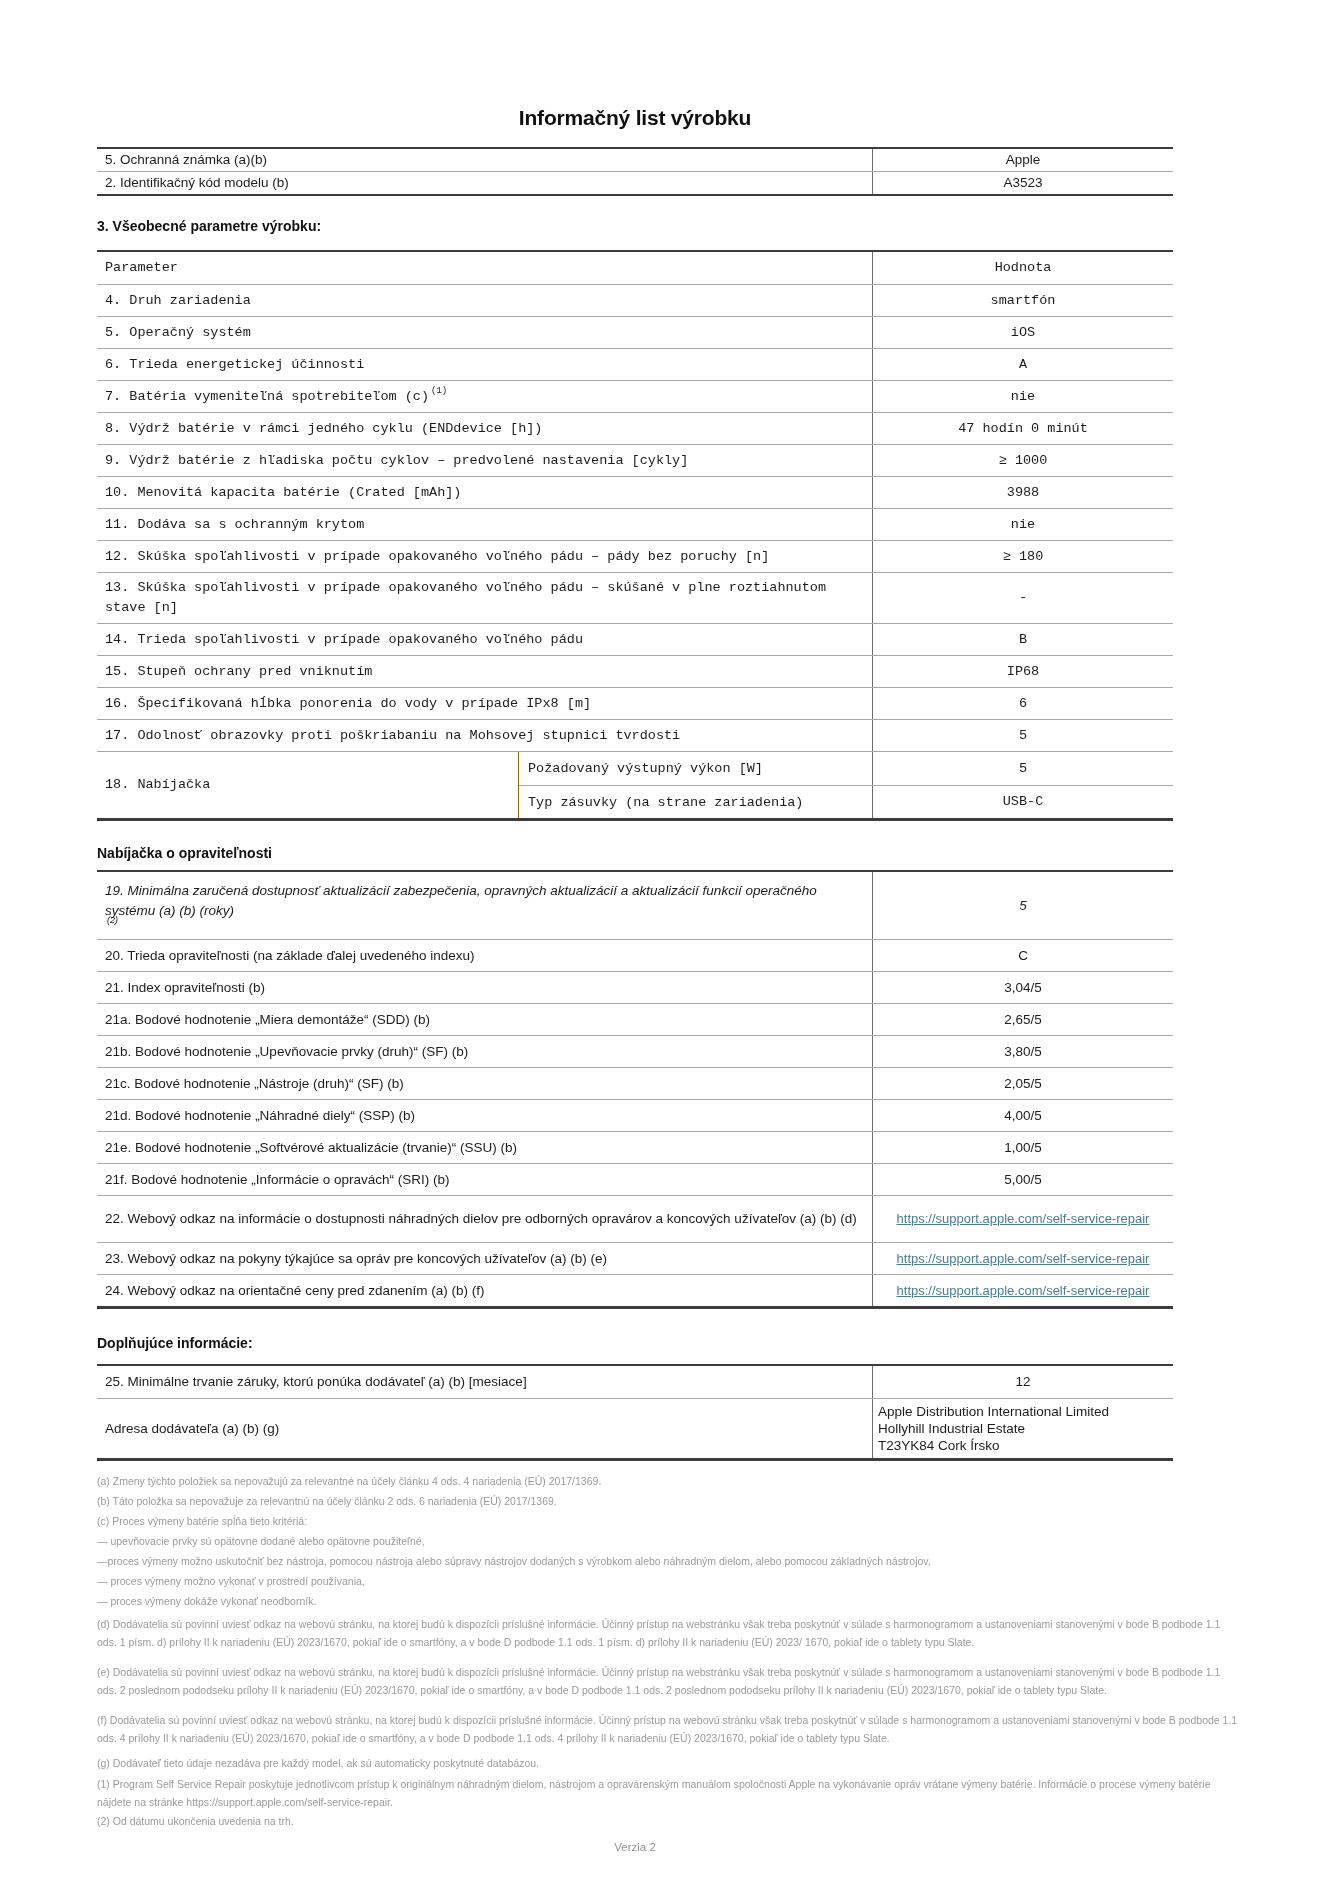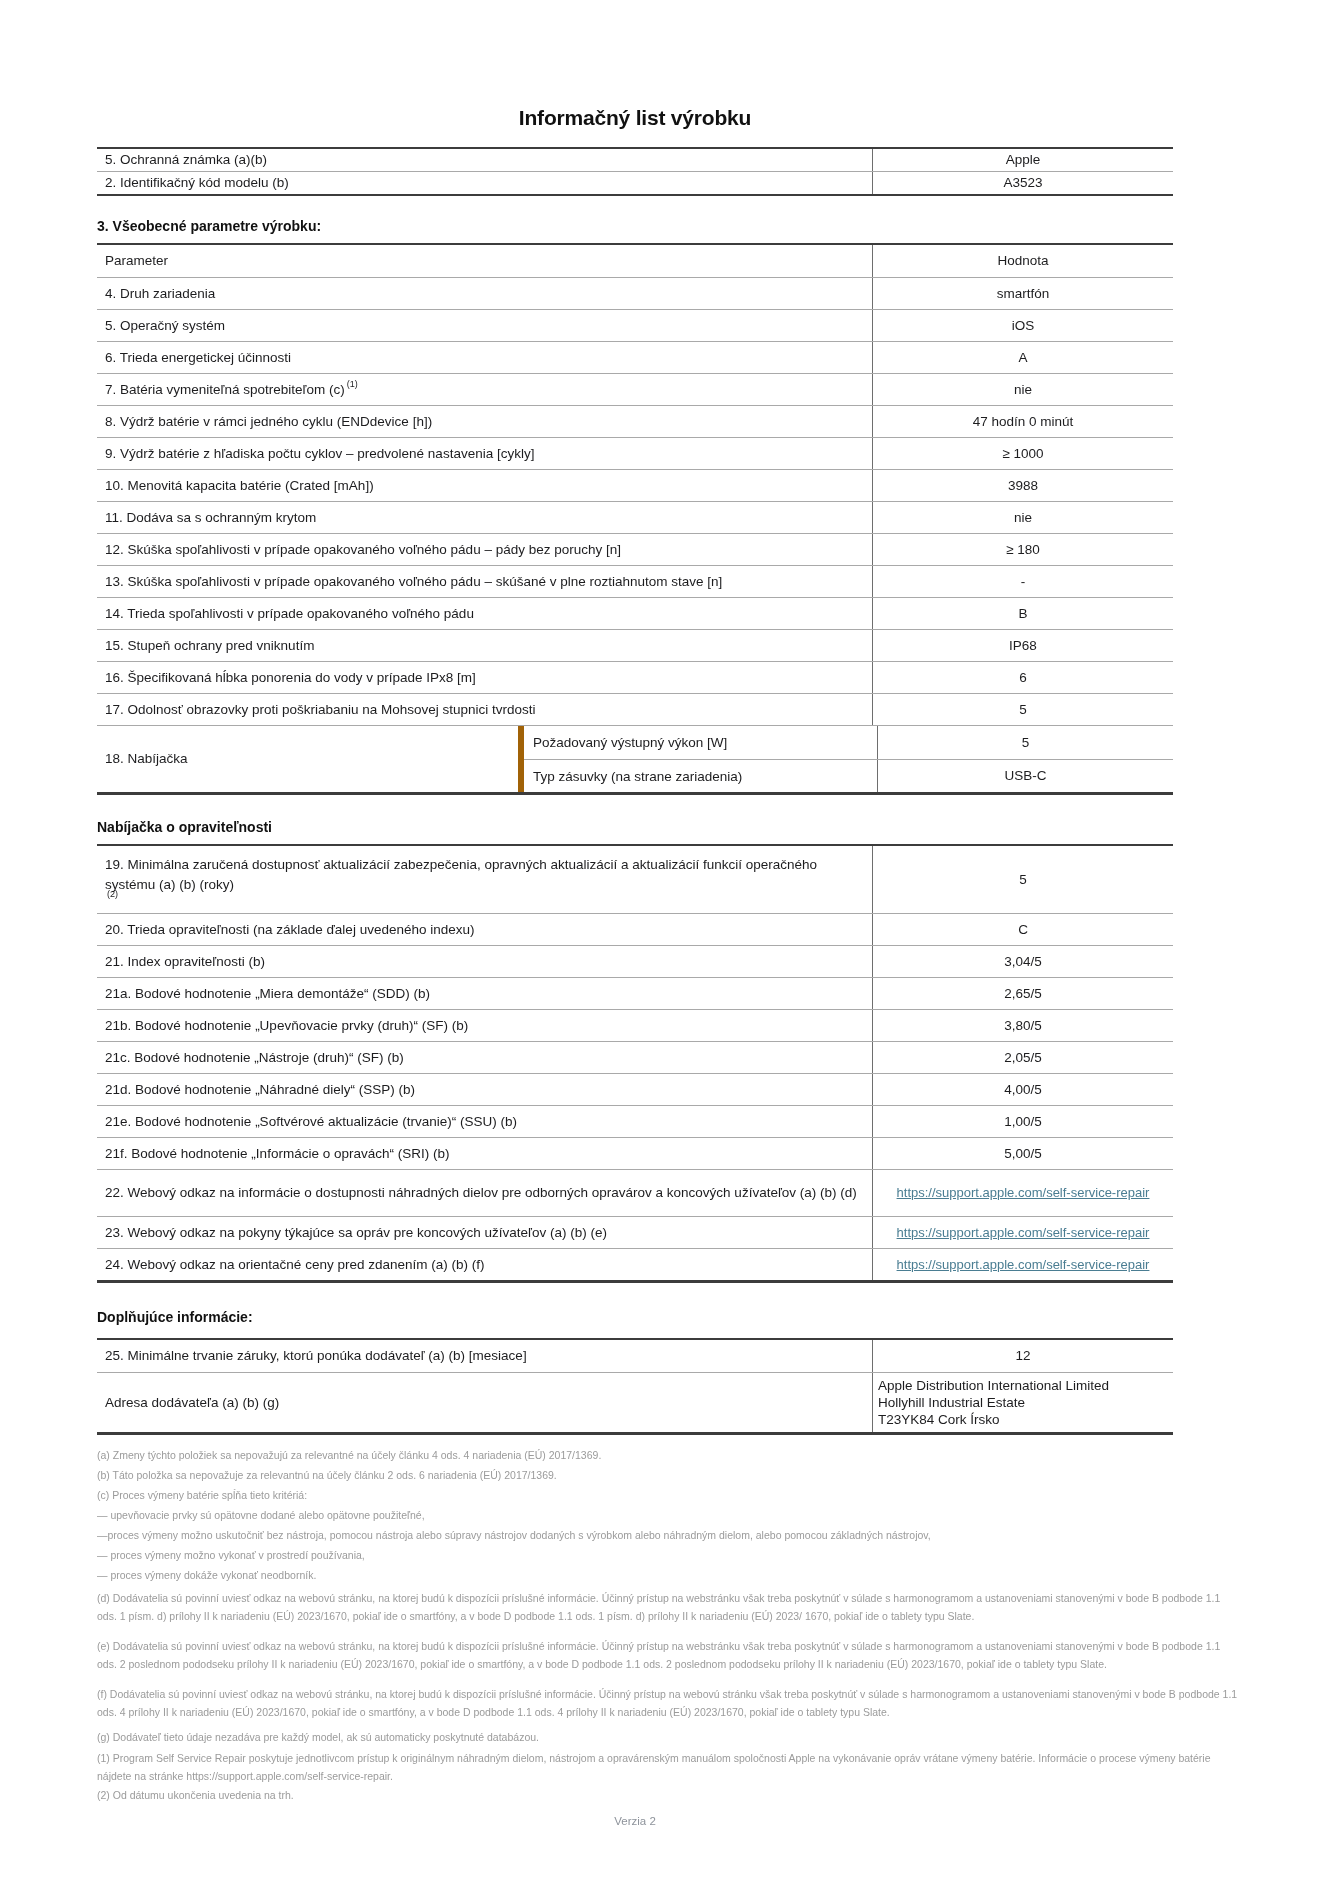--- a/index.html
+++ b/index.html
@@ -34,34 +34,34 @@
     display:flex; align-items:center; justify-content:center;
     text-align:center; font-size:13.5px; line-height:18px; padding:4px 8px;
   }
   .tbl-ident .lbl, .tbl-ident .val { padding-top:1px; padding-bottom:1px; }
   sup.fnsup { font-size:9px; line-height:9px; margin-left:2px; transform:translateY(-5px); }
 
   .sec-head { font-size:14px; font-weight:bold; color:#111; line-height:17px; }
   .sec-head.general { margin-top:22px; }
   .sec-head.repair  { margin-top:24px; }
   .sec-head.additional { margin-top:26px; }
-  .tbl-general { margin-top:8px; }
+  .tbl-general { margin-top:15px;font-family:Liberation Mono, monospace; }
   .tbl-repair { margin-top:8px; }
   .tbl-additional { margin-top:12px; }
 
   
   .charger-lbl { flex:0 0 421px; }
-  .subcol { flex:1 1 auto; display:flex; flex-direction:column; border-left:6px solid #a16207; }
+  .subcol { flex:1 1 auto; display:flex; flex-direction:column; border-left:1px solid #a16207; }
   .subrow { display:flex; flex:1 1 auto; min-height:33px; }
   .subrow + .subrow { border-top:1px solid #a9a9a9; }
   .sublbl { flex:0 0 353px; padding:5px 10px 5px 9px; font-size:13.5px; display:flex; align-items:center; }
   .subrow .val { border-left:1px solid #6e6e6e; }
 
   .tall .lbl { padding-top:9px; padding-bottom:9px; }
-  .row19 { min-height:62px; }
+  .row19 { min-height:62px;font-style:italic; }
   .row22 { min-height:47px; }
   .row-addr { min-height:60px; }
 
   a.link { color:#4a7d92; text-decoration:underline; font-size:13px; }
   .addr-val { flex-direction:column; align-items:flex-start; justify-content:center; text-align:left; padding-left:5px; line-height:17px; }
 
   
   .fns { margin-top:14px; width:1145px; color:#9b9b9b; font-size:10.5px; }
   .fn { line-height:12px; margin-bottom:8px; }
   .fn-para { line-height:18px; margin-bottom:12px; }

